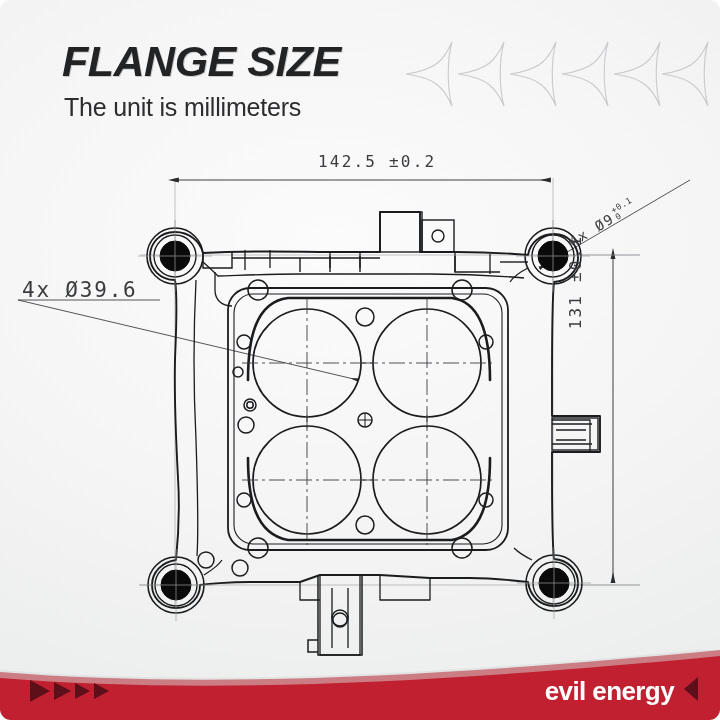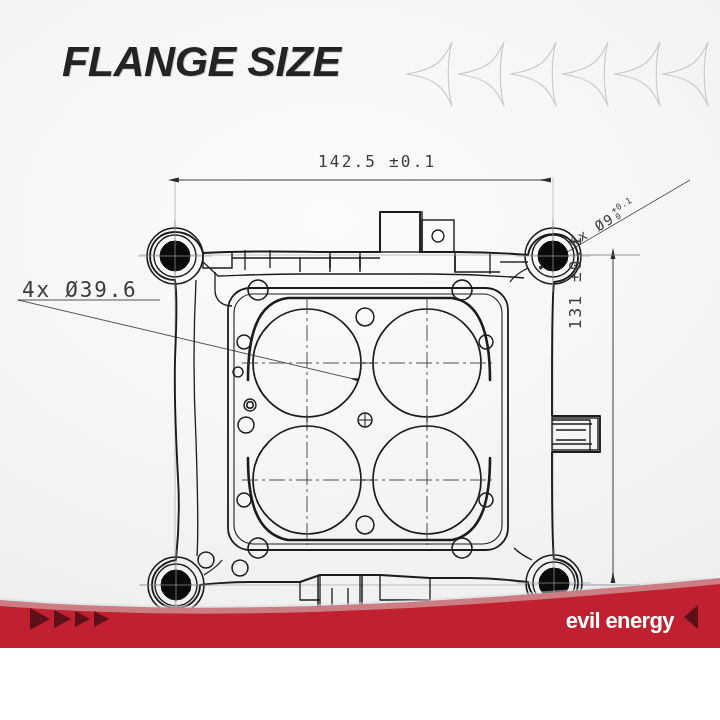--- a/index.html
+++ b/index.html
@@ -2,23 +2,24 @@
 <html><head>
 <meta charset="utf-8">
 <style>
   html,body{margin:0;padding:0;}
   body{
     width:720px;height:720px;overflow:hidden;
     font-family:"Liberation Sans", sans-serif;
     background:#ffffff;
   }
   #page{
-    position:relative;width:720px;height:648px;overflow:hidden;
+    position:relative;width:720px;height:720px;overflow:hidden;
     background:
       radial-gradient(ellipse 900px 620px at 46% 34%, #fbfbfc 0%, #f5f5f6 42%, #eceded 78%, #e6e7e8 100%);
+    border-radius: 11px;
   }
   
   #title{
     position:absolute;left:62px;top:40px;
     font-size:43px;font-weight:bold;font-style:italic;
     letter-spacing:-0.5px;color:#222325;line-height:1;
     white-space:nowrap;
     text-shadow:1px 1px 0 rgba(0,0,0,.18);
   }
   #subtitle{
@@ -48,32 +49,33 @@
     font-size:8.5px;line-height:8px;text-align:left;margin-left:2px;
     letter-spacing:0.5px;position:relative;top:-3px;
   }
   #lbl-bore{
     left:22px;top:278px;font-size:21px;letter-spacing:1.8px;
   }
   
   #footer{position:absolute;left:0;bottom:0;width:720px;height:70px;}
   #logo{
     position:absolute;right:46px;bottom:16px;
-    font-size:22px;font-weight:bold;color:#ffffff;
+    font-size:26px;font-weight:bold;color:#ffffff;
     letter-spacing:-0.6px;white-space:nowrap;line-height:1;
   }
   #logo-mark{position:absolute;right:20px;bottom:18px;}
   #arrows{position:absolute;left:28px;bottom:16px;}
 </style>
 </head>
 <body>
 
 <div id="page">
 
   <div id="title">FLANGE SIZE</div>
+  <div id="subtitle">The unit is millimeters</div>
 
   <svg id="deco" viewBox="0 0 310 72">
     <g fill="none" stroke="#c9cacc" stroke-width="1.1">
       <g>
         <path d="M48 4 C40 22 32 32 2 36 C32 40 40 50 48 68 C43 50 43 22 48 4 Z"></path>
       </g>
       <g transform="translate(52,0)">
         <path d="M48 4 C40 22 32 32 2 36 C32 40 40 50 48 68 C43 50 43 22 48 4 Z"></path>
       </g>
       <g transform="translate(104,0)">
@@ -289,21 +291,21 @@
       <path d="M552,424 L592,424 M552,444 L592,444"></path>
     </g>
 
     <g fill="none" stroke="#1b1c1e" stroke-width="1.5">
       <path d="M318,575 L318,655 L362,655 L362,575"></path>
       <path d="M318,640 L308,640 L308,652 L318,652"></path>
       <circle cx="340" cy="618" r="8"></circle>
     </g>
   </svg>
 
-  <div class="dimtxt" id="dim-top-text">142.5  ±0.1</div>
+  <div class="dimtxt" id="dim-top-text">142.5  ±0.2</div>
 
   <div class="dimtxt" id="dim-right-text">131 ±0.1</div>
 
   <div class="dimtxt" id="lbl-bolt">
     <span>4x Ø9</span><span class="tolwrap"><span>+0.1</span><br><span>0</span></span>
   </div>
 
   <div class="dimtxt" id="lbl-bore">4x Ø39.6</div>
 
   <svg id="footer" viewBox="0 0 720 70" preserveAspectRatio="none">

